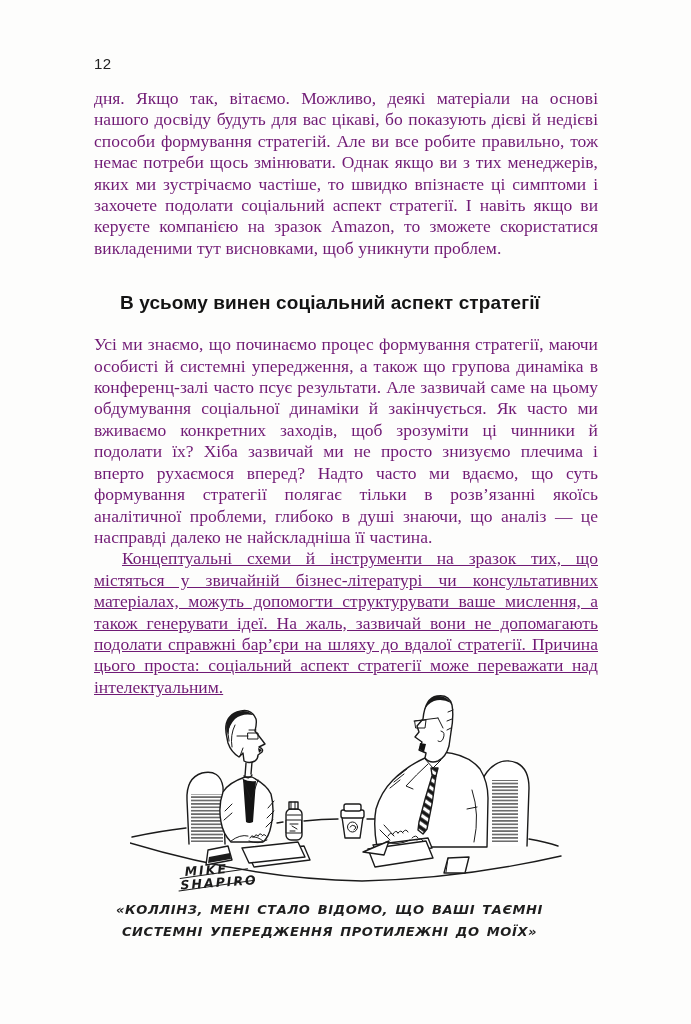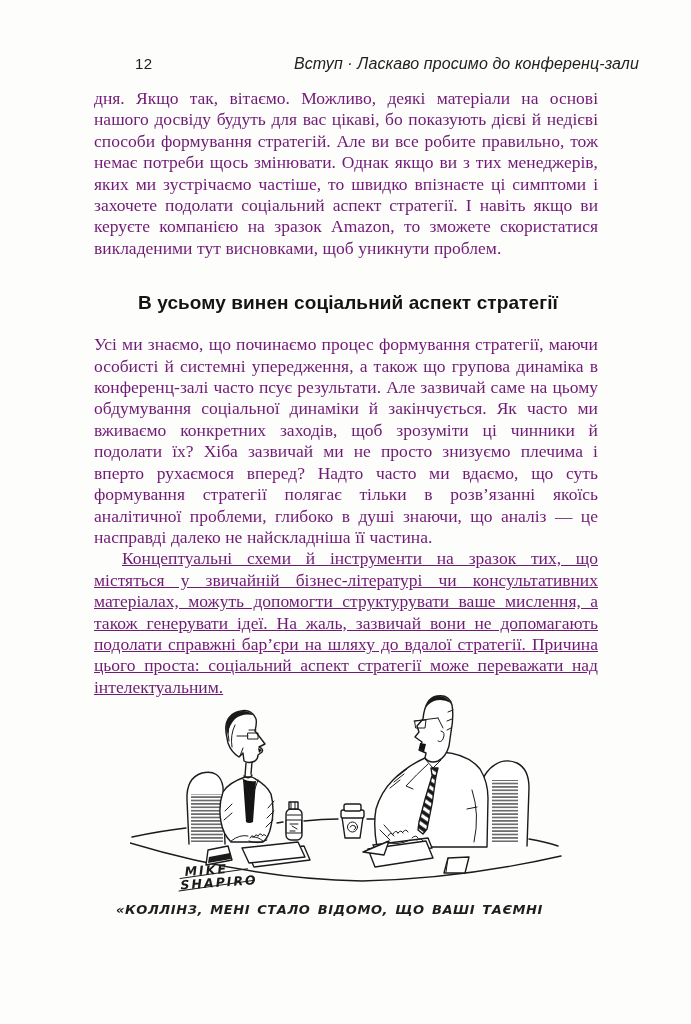--- a/index.html
+++ b/index.html
@@ -3,21 +3,21 @@
 <meta charset="utf-8">
 <style>
   html,body{margin:0;padding:0;}
   body{
     width:691px;height:1024px;position:relative;overflow:hidden;
     background:#fdfdfc;color:#1b1b1b;
     font-family:"Liberation Serif", serif;
   }
   .running-header{
     position:absolute;top:55px;left:94px;width:504px;
-    display:flex;justify-content:space-between;align-items:baseline;margin-left:41px;
+    display:flex;align-items:baseline;
   }
   .page-num{
     font-family:"Liberation Sans", sans-serif;
     font-size:15px;letter-spacing:.5px;color:#222;
   }
   .header-title{
     font-family:"Liberation Sans", sans-serif;
     font-style:italic;font-size:16px;color:#222;letter-spacing:.1px;
   }
   .text-block{
@@ -25,21 +25,21 @@
   }
   .text-block p{
     margin:0;text-align:justify;
     font-size:17.5px;line-height:21.4px;color:#701a75;
     word-spacing:.2px;
   }
   .text-block p.indent{ text-indent:28px;text-decoration:underline; }
   h2.section-heading{
     font-family:"Liberation Sans", sans-serif;
     font-weight:700;font-size:19px;color:#141414;
-    margin:33px 0 20px 44px;letter-spacing:.1px;
+    margin:33px 0 20px 26px;letter-spacing:.1px;
   }
   figure.cartoon{
     position:absolute;left:130px;top:690px;margin:0;width:432px;height:206px;
   }
   .cartoon svg{display:block;}
   .sig{
     font-family:"DejaVu Sans", sans-serif;
     font-size:12.5px;font-weight:700;font-style:italic;
     letter-spacing:2px;fill:#1b1b1b;
   }
@@ -51,21 +51,20 @@
     font-weight:700;font-style:italic;
     font-size:13px;line-height:22px;color:#1e1e1e;
     letter-spacing:.6px;word-spacing:2px;
   }
 </style>
 </head>
 <body>
 
 <header class="running-header">
   <span class="page-num">12</span>
-  <span class="header-title">Вступ · Ласкаво просимо до конференц-зали</span>
 </header>
 
 <main class="text-block">
   <p>дня. Якщо так, вітаємо. Можливо, деякі матеріали на основі нашого досвіду будуть для вас цікаві, бо показують дієві й недієві способи формування стратегій. Але ви все робите правильно, тож немає потреби щось змінювати. Однак якщо ви з тих менеджерів, яких ми зустрічаємо частіше, то швидко впізнаєте ці симптоми і захочете подолати соціальний аспект стратегії. І навіть якщо ви керуєте компанією на зразок Amazon, то зможете скористатися викладеними тут висновками, щоб уникнути проблем.</p>
   <h2 class="section-heading">В усьому винен соціальний аспект стратегії</h2>
   <p>Усі ми знаємо, що починаємо процес формування стратегії, маючи особисті й системні упередження, а також що групова динаміка в конференц-залі часто псує результати. Але зазвичай саме на цьому обдумування соціальної динаміки й закінчується. Як часто ми вживаємо конкретних заходів, щоб зрозуміти ці чинники й подолати їх? Хіба зазвичай ми не просто знизуємо плечима і вперто рухаємося вперед? Надто часто ми вдаємо, що суть формування стратегії полягає тільки в розв’язанні якоїсь аналітичної проблеми, глибоко в душі знаючи, що аналіз — це насправді далеко не найскладніша її частина.</p>
   <p class="indent">Концептуальні схеми й інструменти на зразок тих, що містяться у звичайній бізнес-літературі чи консультативних матеріалах, можуть допомогти структурувати ваше мислення, а також генерувати ідеї. На жаль, зазвичай вони не допомагають подолати справжні бар’єри на шляху до вдалої стратегії. Причина цього проста: соціальний аспект стратегії може переважати над інтелектуальним.</p>
 </main>
 
 <figure class="cartoon">
@@ -181,13 +180,14 @@
         <text class="sig" x="55" y="184" stroke="none">MIKE</text>
         <text class="sig" x="50" y="197" stroke="none">SHAPIRO</text>
         <path stroke-width="1" d="M50,186 L118,181 M48,198.5 L124,193"></path>
       </g>
     </g>
   </svg>
 </figure>
 
 <div class="caption">
   <div>«КОЛЛІНЗ, МЕНІ СТАЛО ВІДОМО, ЩО ВАШІ ТАЄМНІ</div>
+  <div>СИСТЕМНІ УПЕРЕДЖЕННЯ ПРОТИЛЕЖНІ ДО МОЇХ»</div>
 </div>
 
 </body></html>

